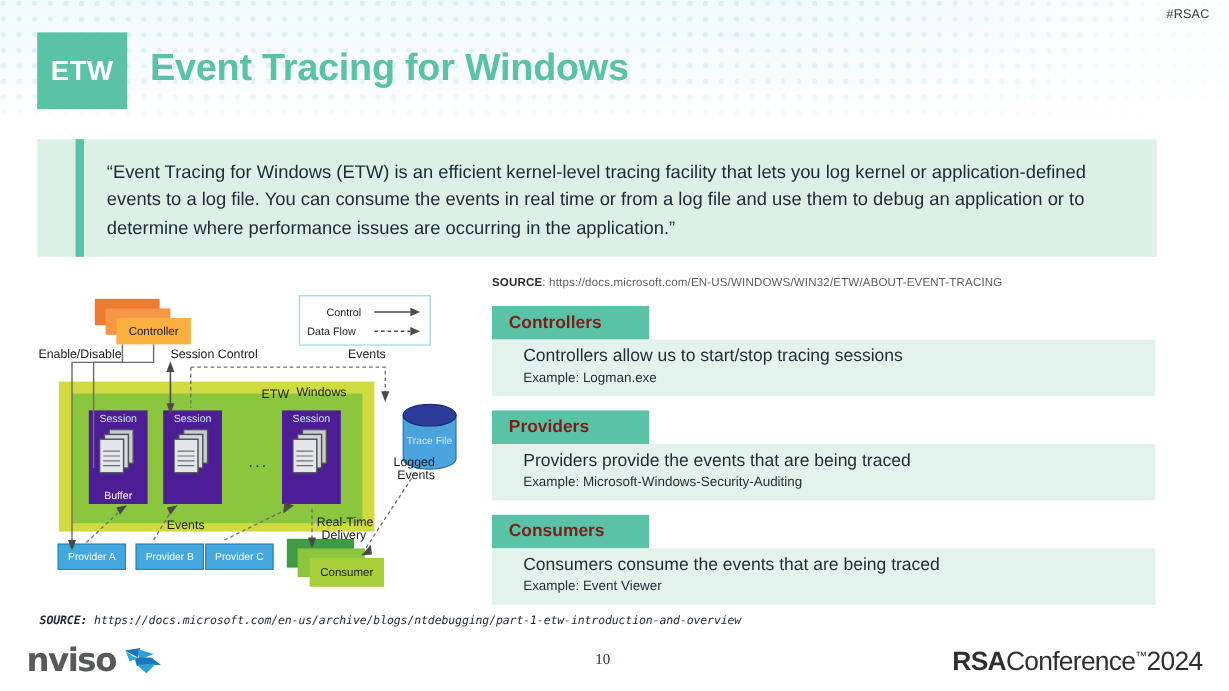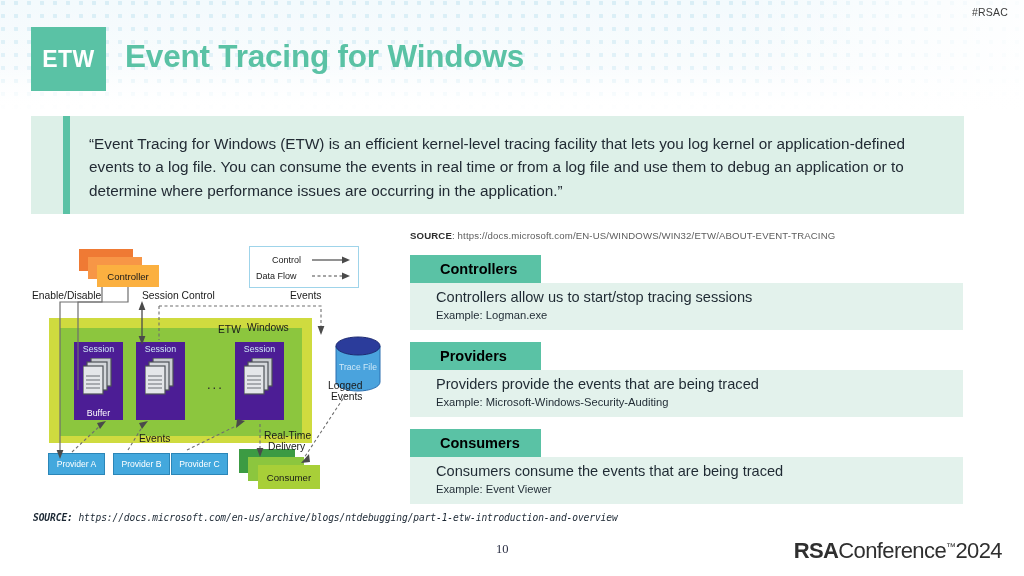--- a/index.html
+++ b/index.html
@@ -71,23 +71,23 @@
 
   
   .src-top {
     position: absolute; left: 410px; top: 230px;
     font-size: 9.6px; color: #5d5d5d; letter-spacing: .15px;
   }
   .src-top b { color: #2d2d2d; font-weight: bold; }
 
   .cat-tab {
     position: absolute; height: 28px; width: 131px;
-    background: #5ac2a5; color: #000000;
+    background: #5ac2a5; color: #7f1d1d;
     font-size: 14.5px; font-weight: bold;
-    display: flex; align-items: center; padding-left: 30px;
+    display: flex; align-items: center; padding-left: 14px;
   }
   .cat-body {
     position: absolute; left: 410px; width: 553px; height: 47px;
     background: #e3f2ec; padding: 4px 0 0 26px;
   }
   .cat-body .line1 { font-size: 14.6px; color: #1f2a33; line-height: 1.45; }
   .cat-body .line2 { font-size: 11.2px; color: #1f2a33; margin-top: 1px; }
 
   #tab-0 { left: 410px; top: 255px; }
   #body-0 { top: 283px; }
@@ -329,20 +329,30 @@
       <path d="M314 154 L272 218" fill="none" stroke="#6e6e6e" stroke-width="1.1" stroke-dasharray="3,2.5"></path>
       <polygon points="277,214 269,223 278,222" fill="#4a4a4a"></polygon>
     </svg>
   </div>
 
   <div class="src-bottom">
     <b>SOURCE:</b>
     <span>https://docs.microsoft.com/en-us/archive/blogs/ntdebugging/part-1-etw-introduction-and-overview</span>
   </div>
 
+  <div class="nviso">
+    <div class="nviso-word">nviso</div>
+    <svg class="nviso-bird" width="34" height="26" viewBox="0 0 34 26">
+      <path d="M2 3 L15 1 L13 9 Z" fill="#1b75bb"></path>
+      <path d="M13 2 L26 6 L14 11 Z" fill="#2f9fd6"></path>
+      <path d="M10 9 L24 9 L32 15 L12 16 Z" fill="#1b75bb"></path>
+      <path d="M12 15 L28 14 L20 22 Z" fill="#2f9fd6"></path>
+      <path d="M3 4 L12 10 L6 12 Z" fill="#29aae1"></path>
+    </svg>
+  </div>
 
   <div class="page-num">10</div>
 
   <div class="rsa-logo">
     <span class="b">RSA</span><span>Conference</span><span class="t">™</span><span>2024</span>
   </div>
 
 </div>
 
 </body></html>

